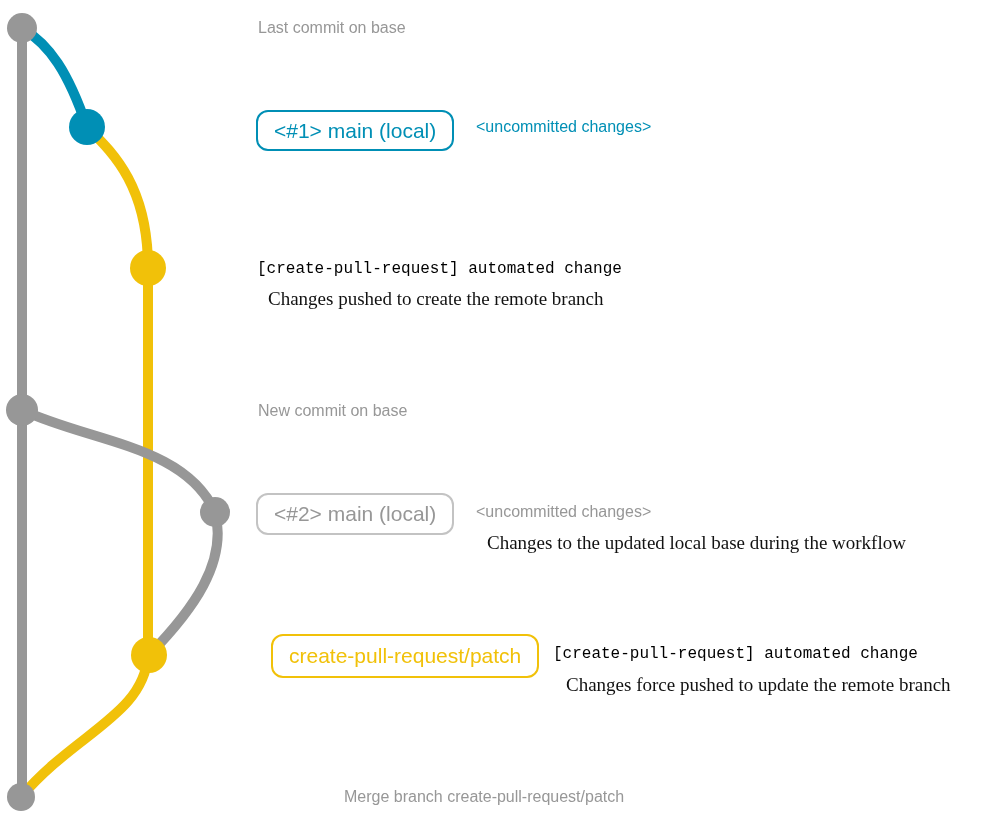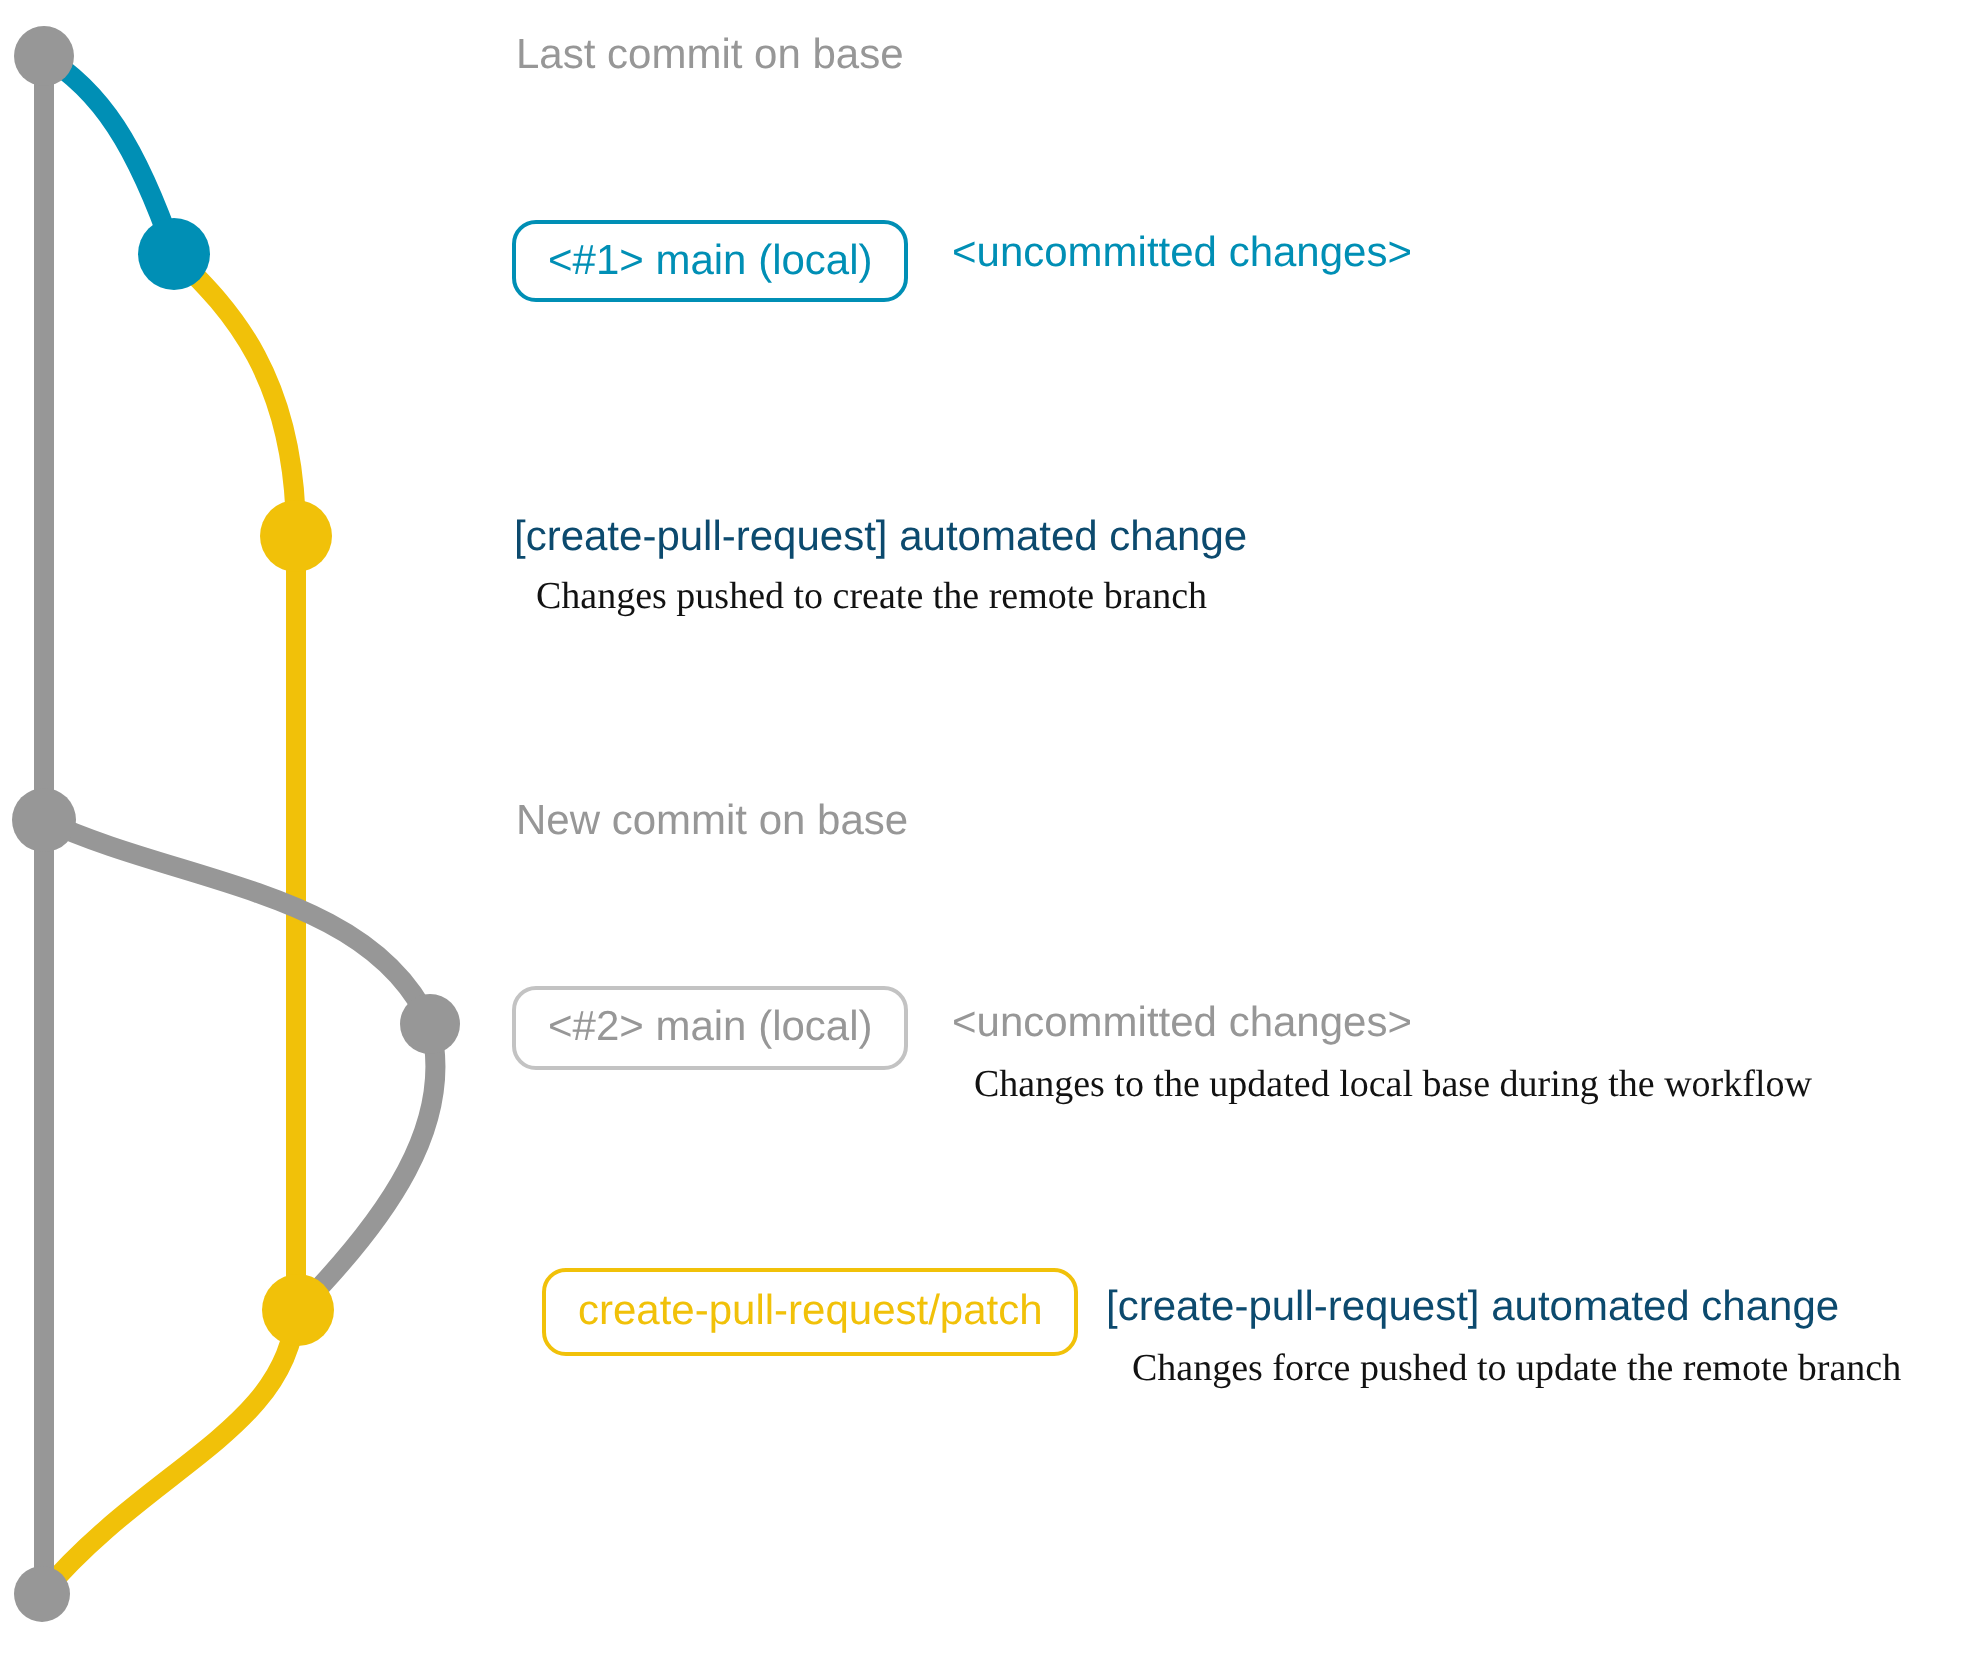--- a/index.html
+++ b/index.html
@@ -8,25 +8,25 @@
     width:981px;height:827px;
     background:#ffffff;
     overflow:hidden;
     font-family:"Liberation Sans",sans-serif;
   }
   svg.graph{position:absolute;left:0;top:0;}
   .lbl{
     position:absolute;
     white-space:nowrap;
     line-height:30px;
-    font-size:21px;
+    font-size:16px;
   }
   .gray{color:#979797;}
   .blue{color:#008fb5;}
-  .yellow{color:#0c4a6e;}
+  .yellow{color:#000000;font-family:Liberation Mono, monospace;}
   .serif{
     font-family:"Liberation Serif",serif;
     font-size:19px;
     line-height:24px;
     color:#121212;
   }
   .tag{
     position:absolute;
     display:flex;align-items:center;
     border:2px solid;
@@ -76,14 +76,15 @@
   <div class="lbl serif" style="left:268px;top:287px">Changes pushed to create the remote branch</div>
 
   <div class="tag tag-gray" style="left:256px;top:493px;height:38px">&lt;#2&gt; main (local)</div>
   <div class="lbl gray" style="left:476px;top:497px">&lt;uncommitted changes&gt;</div>
   <div class="lbl serif" style="left:487px;top:531px">Changes to the updated local base during the workflow</div>
 
   <div class="tag tag-yellow" style="left:271px;top:634px;height:40px">create-pull-request/patch</div>
   <div class="lbl yellow" style="left:553px;top:639px">[create-pull-request] automated change</div>
   <div class="lbl serif" style="left:566px;top:673px">Changes force pushed to update the remote branch</div>
 
+  <div class="lbl gray" style="left:344px;top:782px">Merge branch create-pull-request/patch</div>
 
 </div>
 
 </body></html>

